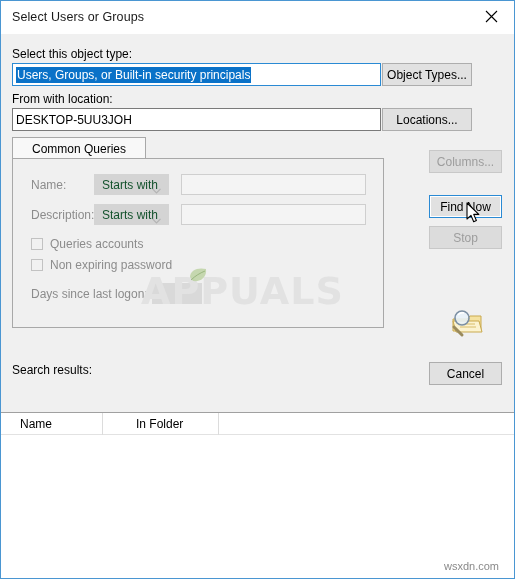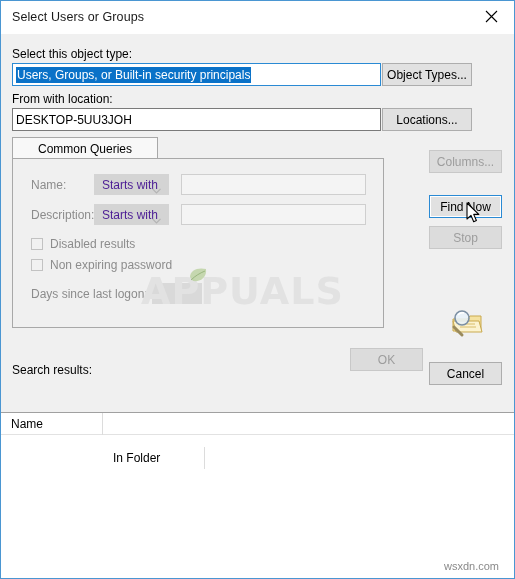--- a/index.html
+++ b/index.html
@@ -125,21 +125,21 @@
     position: absolute;
     left: 11px; top: 103px;
     width: 372px;
     height: 22px;
   }
   .tab {
     position: absolute;
     left: 0; top: 0;
     box-sizing: border-box;
     height: 22px;
-    padding: 0 25px;
+    padding: 0 19px;
     background: #f8f8f8;
     border: 1px solid #a8a8a8;
     border-bottom: none;
     display: flex;
     align-items: center;
     font-size: 12px;
     color: #000;
     cursor: default;
   }
   .panel {
@@ -158,21 +158,21 @@
   
   .combo {
     position: absolute;
     box-sizing: border-box;
     height: 21px;
     background: #d4d4d4;
     border: 1px solid #d4d4d4;
     display: flex;
     align-items: center;
     font-size: 12px;
-    color: #4c1d95;
+    color: #14532d;
     padding-left: 7px;
     cursor: default;
   }
   .combo .chev {
     position: absolute;
     right: 7px; top: 50%;
     margin-top: -2px;
   }
 
   
@@ -237,21 +237,21 @@
     box-sizing: border-box;
   }
   .res-col {
     position: absolute;
     top: 0;
     height: 22px;
     box-sizing: border-box;
     border-right: 1px solid #dcdcdc;
     display: flex;
     align-items: center;
-    padding-left: 10px;
+    padding-left: 19px;
     font-size: 12px;
     color: #000;
     cursor: default;
   }
 
   
   .wm-appuals {
     position: absolute;
     left: 140px; top: 268px;
     font-size: 38px;
@@ -342,21 +342,21 @@
             <path d="M0.5 0.8 L4.5 4.8 L8.5 0.8" stroke="#b4b4b4" stroke-width="1.2" fill="none"></path>
           </svg>
         </span>
       </div>
       <div class="tbox dim" style="left:168px; top:45px; width:185px; height:21px;">
         <span></span>
       </div>
 
       <div class="cbrow" style="left:18px; top:78px;">
         <span class="cbox"></span>
-        <span class="cbtext">Disabled results</span>
+        <span class="cbtext">Queries accounts</span>
       </div>
       <div class="cbrow" style="left:18px; top:99px;">
         <span class="cbox"></span>
         <span class="cbtext">Non expiring password</span>
       </div>
 
       <div class="lbl dim" style="left:18px; top:128px;">Days since last logon:</div>
       <div class="numbox" style="left:139px; top:124px; width:50px; height:21px;">
         <span></span>
       </div>
@@ -371,29 +371,28 @@
         <path d="M6 14 L20 14 L23 11 L34 11 L34 26 L6 26 Z" fill="#f5e2a0" stroke="#c9a94e" stroke-width="1"></path>
         <path d="M6 16 L32 16 L35 27 L9 27 Z" fill="#fcf3cf" stroke="#c9a94e" stroke-width="1"></path>
         <line x1="12" y1="19" x2="28" y2="19" stroke="#d8bd6a" stroke-width="1"></line>
         <line x1="13" y1="22" x2="29" y2="22" stroke="#d8bd6a" stroke-width="1"></line>
         <line x1="7" y1="22" x2="15" y2="30" stroke="#9a8a5c" stroke-width="3" stroke-linecap="round"></line>
         <circle cx="15" cy="13" r="7" fill="#e8f2fa" fill-opacity="0.85" stroke="#7b8fa3" stroke-width="1.6"></circle>
         <path d="M11 10 A6 6 0 0 1 17 8" stroke="#ffffff" stroke-width="1.4" fill="none"></path>
       </svg>
     </div>
 
-    <div class="btn disabled" style="left:349px; top:314px; width:73px; height:23px;">OK</div>
     <div class="btn" style="left:428px; top:328px; width:73px; height:23px;">Cancel</div>
 
     <div class="lbl" style="left:11px; top:329px;">Search results:</div>
 
     <div class="results-list">
       <div class="res-header">
         <div class="res-col" style="left:0px; width:102px;">Name</div>
-        <div class="res-col" style="left:102px; width:102px;margin-top:34px;">In Folder</div>
+        <div class="res-col" style="left:116px; width:102px;">In Folder</div>
       </div>
     </div>
 
   </div>
 
   <div class="wm-appuals">APPUALS</div>
   <div class="wm-leaf">
     <svg width="22" height="24" viewBox="0 0 22 24">
       <path d="M3 10 C3 3, 11 0, 19 2 C20 10, 14 15, 6 14 Z" fill="#b7cf9a" fill-opacity="0.75"></path>
       <path d="M4 13 C8 9, 13 6, 18 4" stroke="#8fae72" stroke-width="1" fill="none" opacity="0.8"></path>

